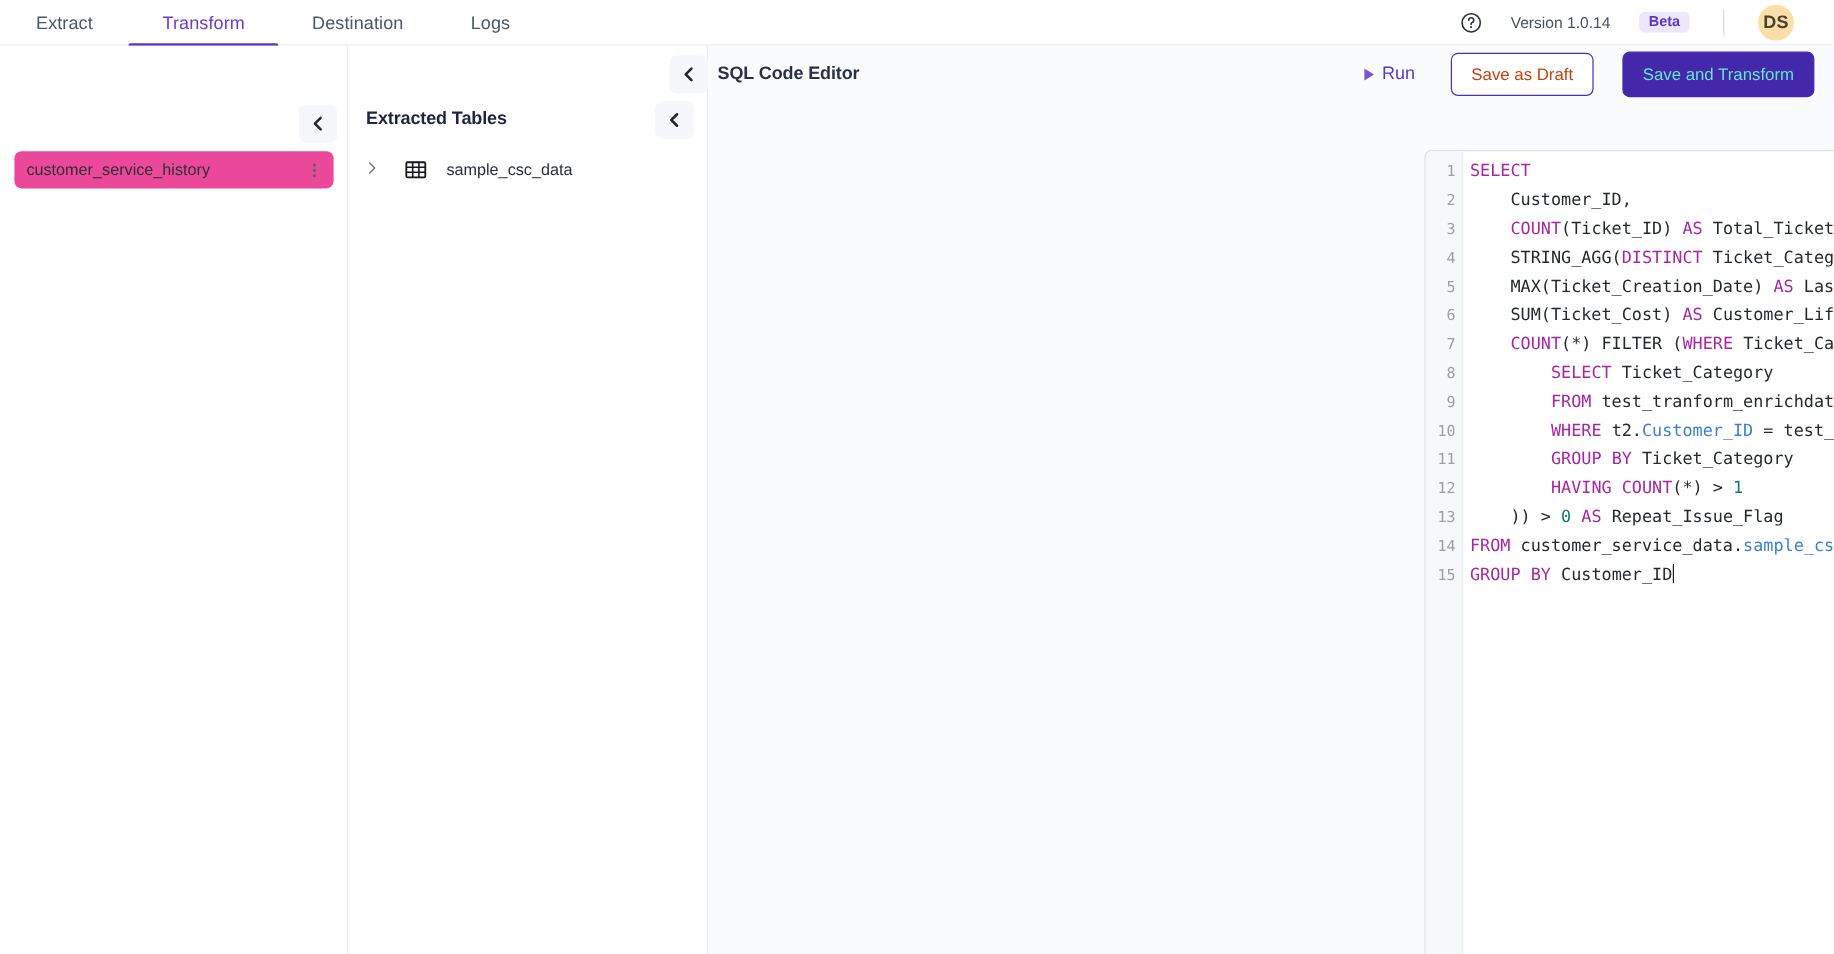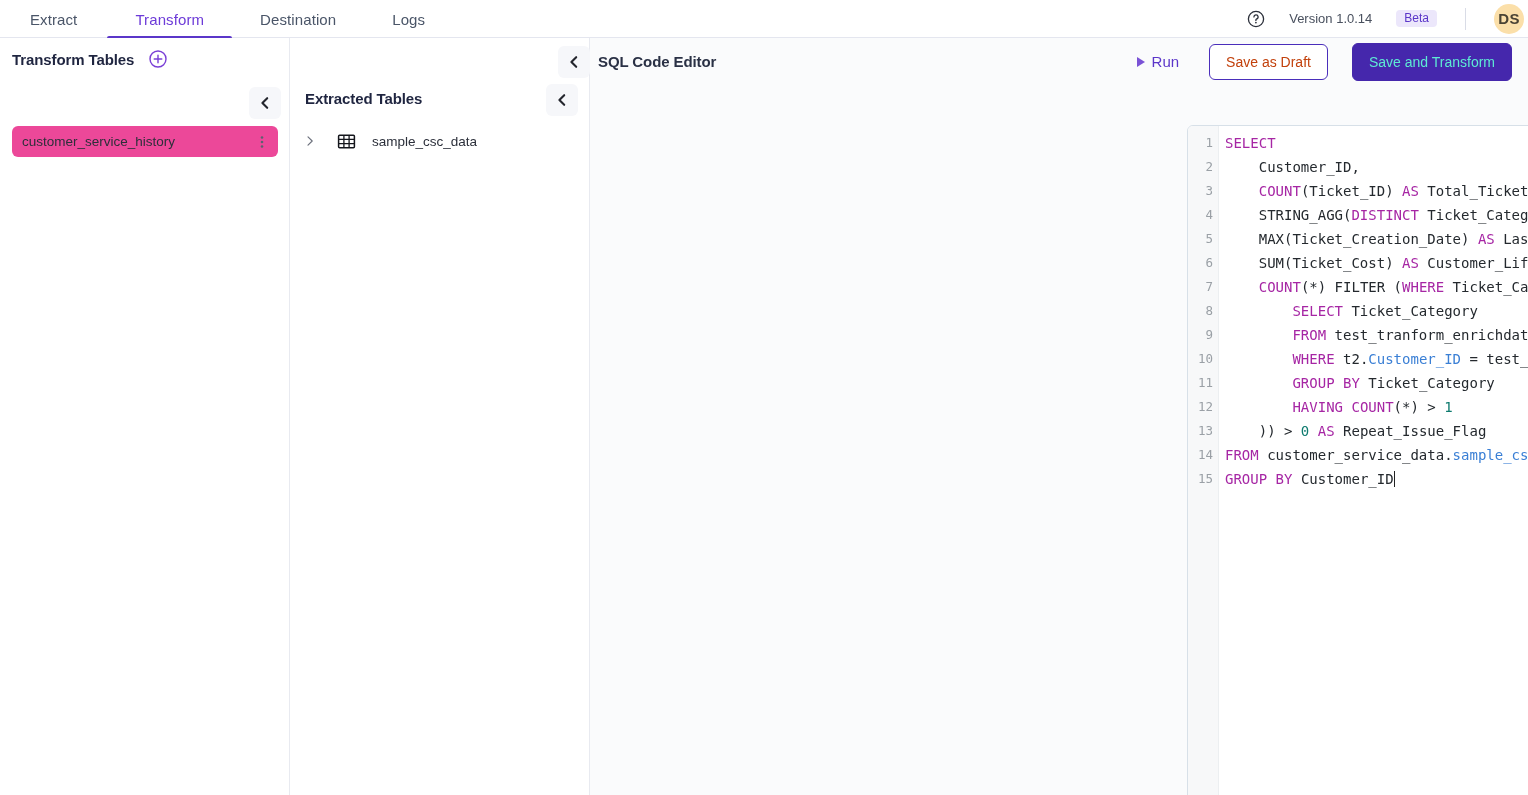--- a/index.html
+++ b/index.html
@@ -26,27 +26,27 @@
     height: 38px;
   }
   .tab.first { padding-left: 30px; padding-right: 30px; }
   .tab.active { color: #6d3bd8; }
   .tab.active::after {
     content: ""; position: absolute; left: 0; right: 0; bottom: -1px;
     height: 3px; background: #5b36c9; border-radius: 2px 2px 0 0;
   }
   .top-right {
     margin-left: auto; display: flex; align-items: center; gap: 24px;
-    padding-right: 4px;
+    padding-right: 33px;
   }
   .help-icon { width: 18px; height: 18px; display: block; }
   .version-txt { font-size: 13px; color: #49505e; }
   .beta-pill {
     font-size: 12px; color: #5b36c9; background: #ece7fb;
-    border-radius: 4px; padding: 2px 8px 3px; line-height: 1;
+    border-radius: 4px; padding: 2px 8px 3px; line-height: 1; font-weight: bold;
   }
   .vdivider { width: 1px; height: 22px; background: #d9dce6; margin: 0 4px; }
   .avatar {
     width: 30px; height: 30px; border-radius: 50%;
     background: #fbdfa9; color: #4a4334;
     display: flex; align-items: center; justify-content: center;
     font-size: 15px; font-weight: bold; letter-spacing: .3px;
   }
 
   
@@ -192,29 +192,20 @@
         </svg>
     </span>
     <span class="version-txt">Version 1.0.14</span>
     <span class="beta-pill">Beta</span>
     <span class="vdivider"></span>
     <div class="avatar">DS</div>
   </div>
 </div>
 
 <div class="panel-transform">
-  <div class="panel-head">
-    <span class="panel-title">Transform Tables</span>
-    <span class="plus-btn">
-      <svg width="20" height="20" viewBox="0 0 20 20">
-          <circle cx="10" cy="10" r="8" fill="none" stroke="#7a3fd6" stroke-width="1.4"></circle>
-          <path d="M10 6.2v7.6M6.2 10h7.6" stroke="#7a3fd6" stroke-width="1.4" stroke-linecap="round"></path>
-        </svg>
-    </span>
-  </div>
   <div class="collapse-btn tt-head-collapse">
     <svg width="14" height="14" viewBox="0 0 14 14">
         <path d="M9.2 2.2 4.4 7l4.8 4.8" fill="none" stroke="#24262e" stroke-width="2.1" stroke-linecap="round" stroke-linejoin="round"></path>
       </svg>
   </div>
   <div class="tt-item">
     <span class="tt-item-label">customer_service_history</span>
     <span class="kebab">
       <svg width="16" height="18" viewBox="0 0 16 18">
           <circle cx="8" cy="4.5" r="1.3" fill="#5c6070"></circle>

